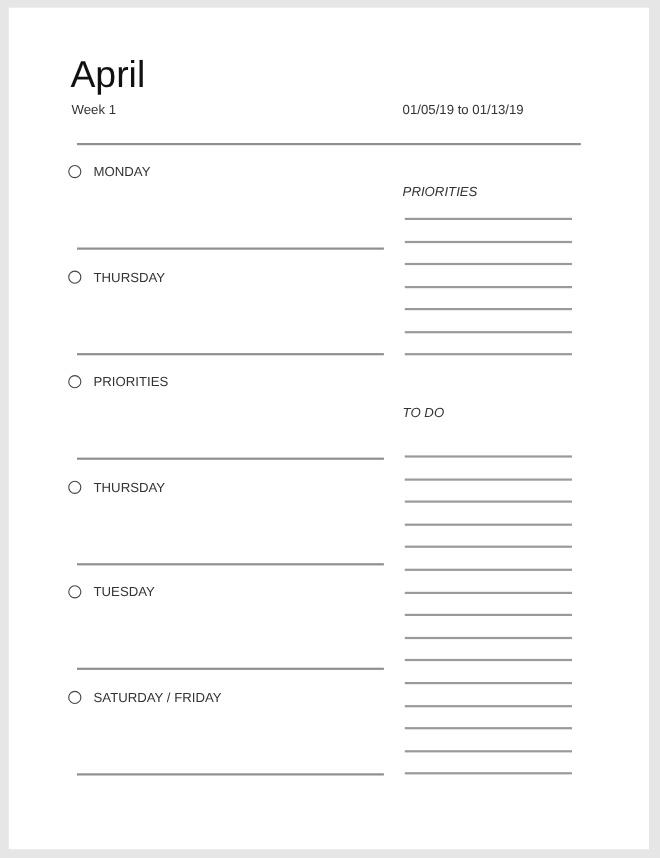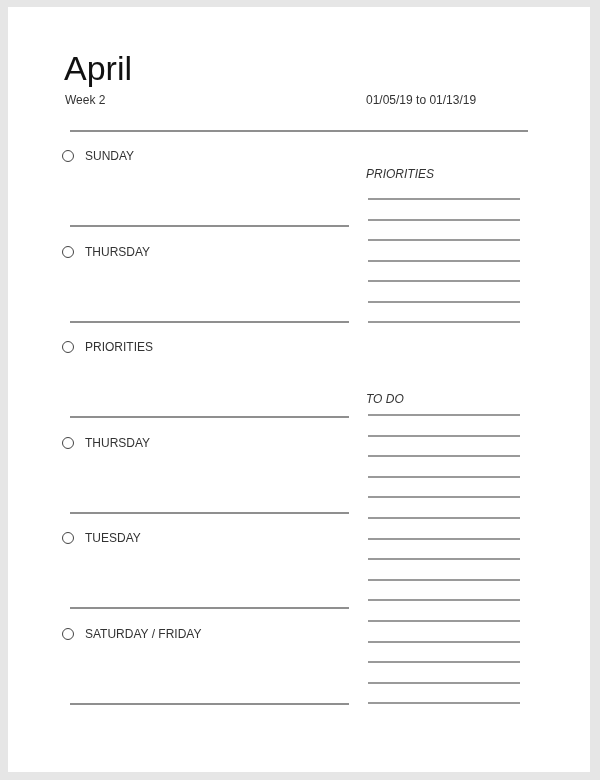--- a/index.html
+++ b/index.html
@@ -13,28 +13,28 @@
   .day .circle{position:absolute;left:0;top:0;width:10px;height:10px;border:1.5px solid #444;border-radius:50%;}
   .day .lbl{position:absolute;left:23px;top:-1px;font-size:12px;color:#333;white-space:nowrap;}
   .sec{position:absolute;left:366px;font-size:12px;color:#333;font-style:italic;}
   .rl{position:absolute;left:368px;width:152px;height:2px;background:#9a9a9a;}
 </style>
 </head>
 <body>
 
 <div class="page"></div>
 <div class="title">April</div>
-<div class="week">Week 2</div>
+<div class="week">Week 1</div>
 <div class="range">01/05/19 to 01/13/19</div>
 <div class="hr" style="left:70px;top:130px;width:458px;"></div>
 
 <div id="days">
     <div class="day" style="top: 150px;">
       <span class="circle"></span>
-      <span class="lbl">SUNDAY</span>
+      <span class="lbl">MONDAY</span>
     </div>
     <div class="hr" style="left: 70px; width: 279px; top: 225px;"></div>
     <div class="day" style="top: 245.5px;">
       <span class="circle"></span>
       <span class="lbl">THURSDAY</span>
     </div>
     <div class="hr" style="left: 70px; width: 279px; top: 320.5px;"></div>
     <div class="day" style="top: 341px;">
       <span class="circle"></span>
       <span class="lbl">PRIORITIES</span>
@@ -60,21 +60,21 @@
 <div class="sec" style="top:167px;">PRIORITIES</div>
 <div id="prio">
     <div class="rl" style="top: 198px;"></div>
     <div class="rl" style="top: 218.5px;"></div>
     <div class="rl" style="top: 239px;"></div>
     <div class="rl" style="top: 259.5px;"></div>
     <div class="rl" style="top: 280px;"></div>
     <div class="rl" style="top: 300.5px;"></div>
     <div class="rl" style="top: 321px;"></div>
   </div>
-<div class="sec" style="top:392px;">TO DO</div>
+<div class="sec" style="top:368px;">TO DO</div>
 <div id="todo">
     <div class="rl" style="top: 414px;"></div>
     <div class="rl" style="top: 434.6px;"></div>
     <div class="rl" style="top: 455.2px;"></div>
     <div class="rl" style="top: 475.8px;"></div>
     <div class="rl" style="top: 496.4px;"></div>
     <div class="rl" style="top: 517px;"></div>
     <div class="rl" style="top: 537.6px;"></div>
     <div class="rl" style="top: 558.2px;"></div>
     <div class="rl" style="top: 578.8px;"></div>

